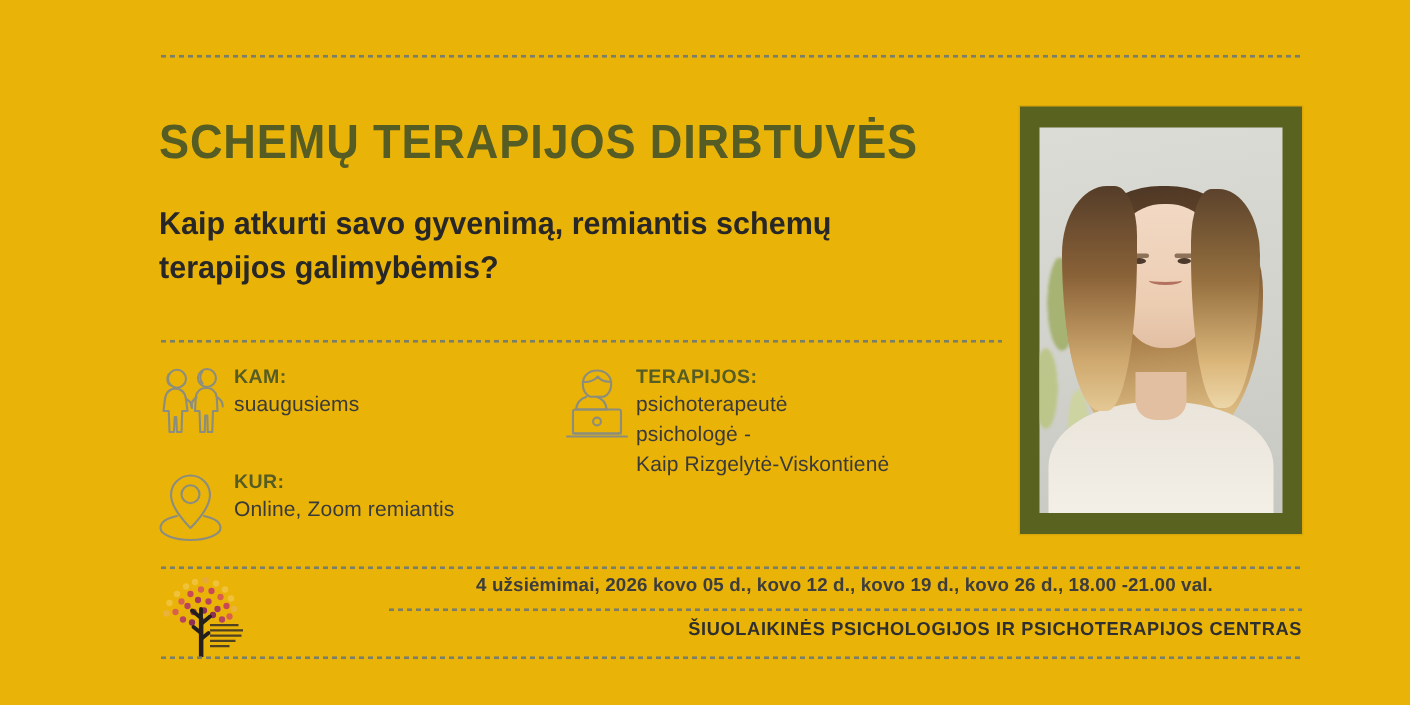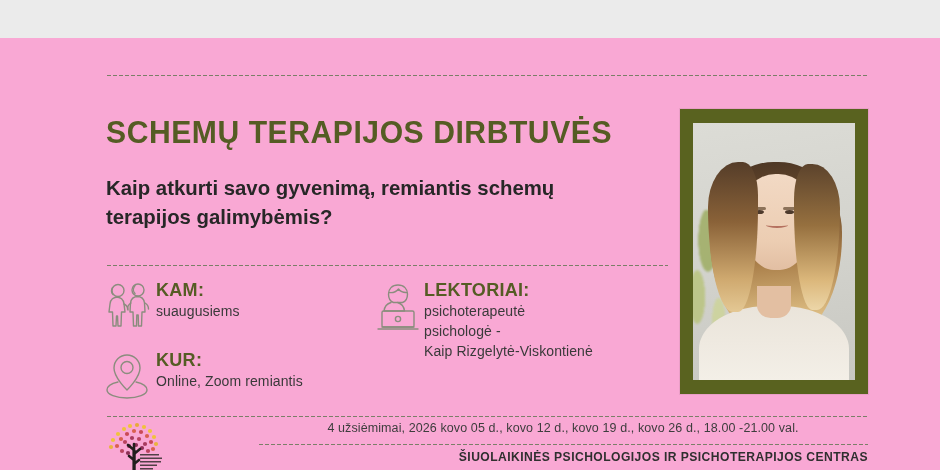--- a/index.html
+++ b/index.html
@@ -4,21 +4,21 @@
 <style>
   * { margin:0; padding:0; box-sizing:border-box; }
   html, body { width:940px; height:470px; }
   body {
     background:#ebebeb;
     font-family:"Liberation Sans", sans-serif;
     position:relative;
     overflow:hidden;
   }
 
-  .poster { position:absolute; inset:0; background:#f9a8d4;margin-top:38px; }
+  .poster { position:absolute; inset:0; background:#eab308; }
 
   
   .dots {
     position:absolute;
     height:3px;
     background-image:radial-gradient(#7b7f68 45%, transparent 46%);
     background-size:6px 3px;
     background-repeat:repeat-x;
     background-position:0 center;
   }
@@ -51,21 +51,21 @@
   
   .info-col { position:absolute; }
   .info-row { position:relative; display:flex; align-items:flex-start; }
   .icon-box {
     width:58px; flex:0 0 58px;
     display:flex; align-items:flex-start; justify-content:center;
     padding-top:4px;
   }
   .info-text { padding-top:2px; }
   .info-label {
-    font-size:18px;
+    font-size:13px;
     font-weight:800;
     color:#555c24;
     letter-spacing:0.3px;
     line-height:1.22;
     transform:scaleX(0.95);
     transform-origin:left center;
   }
   .info-value {
     font-size:14px;
     color:#3a3a3a;
@@ -156,20 +156,21 @@
 
   
   .logo { position:absolute; left:104px; top:382px; width:62px; height:56px; }
   .footer-date {
     position:absolute;
     left:258px; top:383px; width:610px;
     text-align:center;
     font-size:12.5px;
     color:#3d3d3d;
     letter-spacing:0.1px;
+    font-weight:bold;
   }
   .footer-org {
     position:absolute;
     left:258px; top:412px; width:610px;
     text-align:right;
     font-size:12.5px;
     font-weight:bold;
     color:#2f2f2f;
     letter-spacing:0.45px;
     transform:scaleX(0.97);
@@ -234,21 +235,21 @@
           <path d="M22 3 c-6 0 -9.5 4 -9.5 9 0 4 2 7.5 5 8.5 l9 0 c3 -1 5 -4.5 5 -8.5 0 -5 -3.5 -9 -9.5 -9 z"></path>
           <path d="M13 10.5 c3 0.5 7 -0.5 9.5 -3.5 2 2.5 5 3.8 8.5 3.5"></path>
           <path d="M15 20.5 c-4 1.2 -6.5 4 -7 8.5 l20.5 0 c-0.5 -4.5 -2.8 -7.3 -6.8 -8.5"></path>
           <rect x="6" y="29" width="32" height="16" rx="1.6"></rect>
           <circle cx="22" cy="37" r="2.6"></circle>
           <path d="M2 47 l40 0"></path>
           <path d="M6 45 l32 0"></path>
         </svg>
       </span>
       <span class="info-text">
-        <span class="info-label">LEKTORIAI:</span>
+        <span class="info-label">TERAPIJOS:</span>
         <span class="info-value" style="display:block">psichoterapeutė</span>
         <span class="info-value" style="display:block">psichologė -</span>
         <span class="info-value" style="display:block">Kaip Rizgelytė-Viskontienė</span>
       </span>
     </div>
   </div>
 
   <div class="photo-frame">
     <div class="photo-inner">
       <div class="plant"></div>

